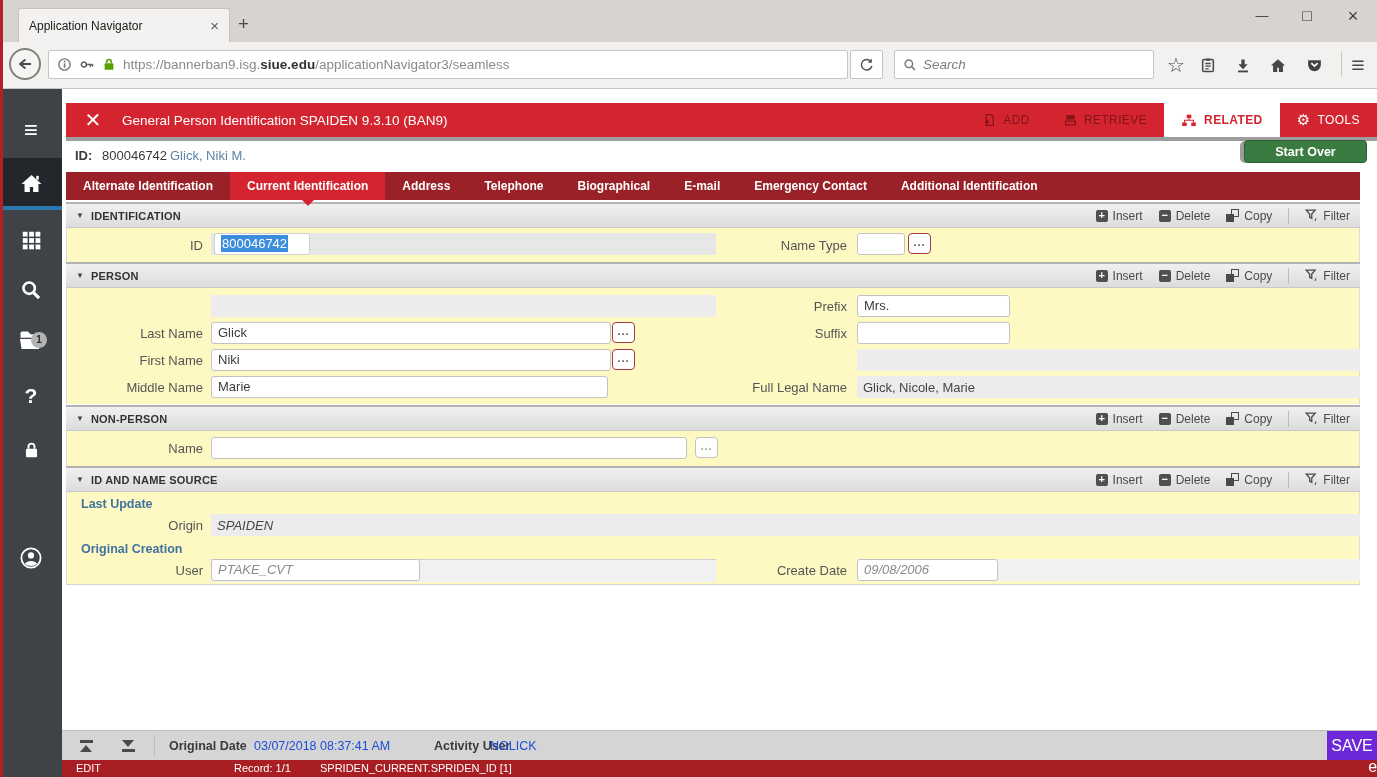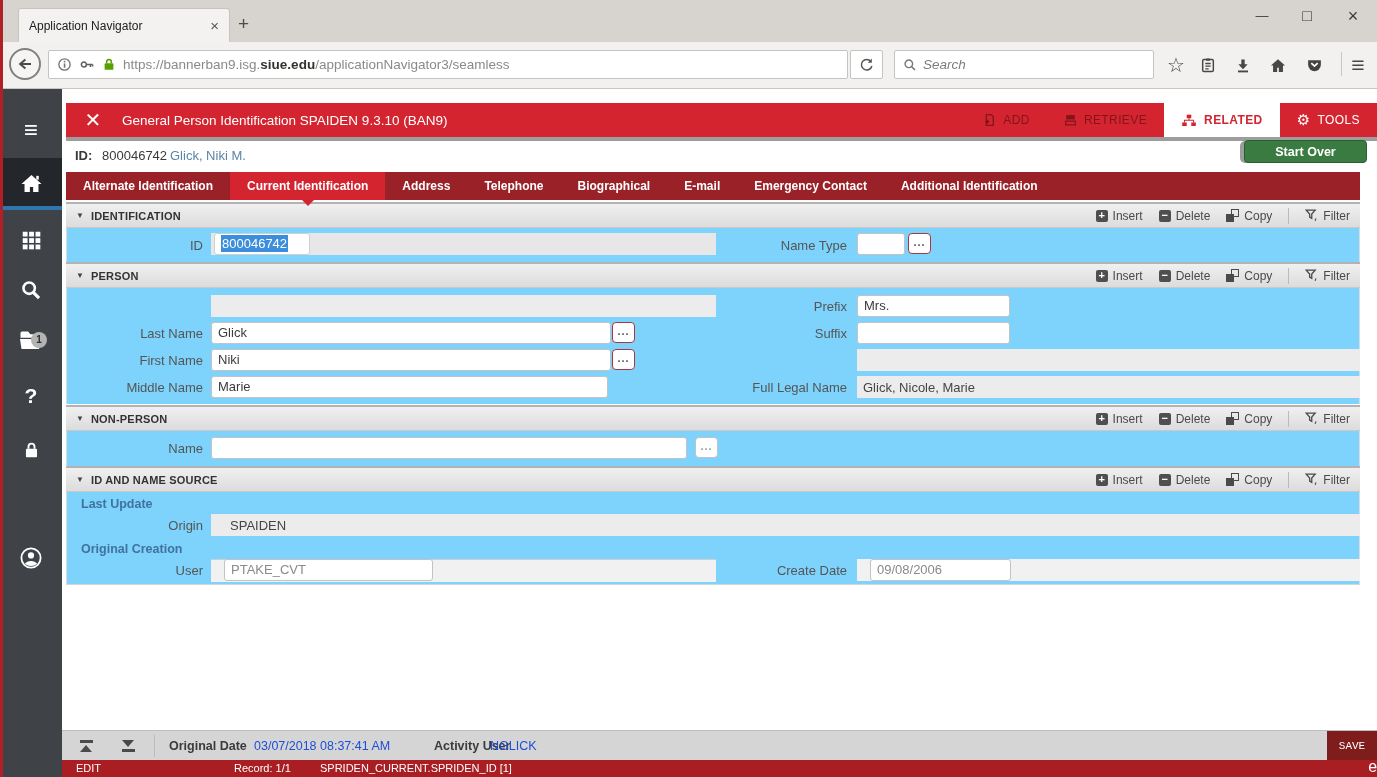--- a/index.html
+++ b/index.html
@@ -67,44 +67,44 @@
   .caret{font-size:8px;color:#444;margin-right:7px;}
   .sectitle{font-size:11px;font-weight:bold;color:#333;letter-spacing:.2px;}
   .secacts{margin-left:auto;display:flex;align-items:center;gap:16px;font-size:12px;color:#4a4a4a;}
   .secact{display:flex;align-items:center;gap:5px;}
   .sq{width:12px;height:12px;background:#4f4f4f;border-radius:2px;color:#fff;font-size:11px;line-height:11px;
       font-weight:bold;text-align:center;display:inline-block;}
   .cpy{width:13px;height:13px;position:relative;display:inline-block;}
   .cpy:before{content:"";position:absolute;right:0;top:0;width:8px;height:8px;border:1.6px solid #4a4a4a;box-sizing:border-box;}
   .cpy:after{content:"";position:absolute;left:0;bottom:0;width:8px;height:8px;background:#4a4a4a;}
   .vsep{width:1px;height:16px;background:#bbb;}
-  .secbody{position:absolute;left:66px;width:1294px;background:#7dd3fc;border-left:1px solid #dcdcdc;border-right:1px solid #dcdcdc;box-sizing:border-box;}
+  .secbody{position:absolute;left:66px;width:1294px;background:#fef9c3;border-left:1px solid #dcdcdc;border-right:1px solid #dcdcdc;box-sizing:border-box;}
   .lbl{position:absolute;left:0;width:136px;text-align:right;font-size:13px;color:#555;}
   .rlbl{position:absolute;left:620px;width:160px;text-align:right;font-size:13px;color:#555;}
   .strip{position:absolute;height:22px;background:#ececec;}
   .inp{position:absolute;height:22px;background:#fff;border:1px solid #c3c3c3;border-radius:3px;box-sizing:border-box;
        font-size:13px;color:#3c3c3c;padding:2px 6px 0 6px;white-space:nowrap;overflow:hidden;}
-  .ital{color:#8a8a8a;margin-left:13px;}
+  .ital{font-style:italic;color:#8a8a8a;}
   .ellbtn{position:absolute;width:23px;height:21px;background:#fff;border:1px solid #a63a40;border-radius:4px;box-sizing:border-box;
         color:#555;font-size:11px;font-weight:bold;text-align:center;line-height:16px;letter-spacing:1px;}
   .ellbtn.gray{border-color:#c2c2c2;color:#9a9a9a;}
   .bluehead{position:absolute;left:14px;font-size:12.5px;font-weight:bold;color:#41729f;}
   .sel{background:#3c8edc;color:#fff;padding:1px 1px;}
   .dispval{position:absolute;font-size:13px;color:#454545;}
   
   .fbar{position:absolute;left:62px;top:730px;width:1315px;height:30px;background:#d5d5d5;border-top:1px solid #bdbdbd;box-sizing:border-box;}
   .fbtn{position:absolute;top:3px;width:36px;height:24px;display:flex;flex-direction:column;align-items:center;justify-content:center;gap:2px;}
   .bar{width:13px;height:2.5px;background:#4a4a4a;}
   .triu{width:0;height:0;border-left:6.5px solid transparent;border-right:6.5px solid transparent;border-bottom:7px solid #4a4a4a;}
   .trid{width:0;height:0;border-left:6.5px solid transparent;border-right:6.5px solid transparent;border-top:7px solid #4a4a4a;}
   .ftext{position:absolute;top:8px;font-size:12.5px;white-space:nowrap;}
   .fb{font-weight:bold;color:#3b3b3b;}
   .fv{color:#1d4ed8;}
-  .savebtn{position:absolute;right:0;top:0;width:50px;height:29px;background:#7f1d1d;color:#fff;font-size:11px;
-           display:flex;align-items:center;justify-content:center;font-family:Liberation Mono, monospace;}
+  .savebtn{position:absolute;right:0;top:0;width:50px;height:29px;background:#6d28d9;color:#fff;font-size:16px;
+           display:flex;align-items:center;justify-content:center;}
   .statusbar{position:absolute;left:62px;top:760px;width:1373px;height:17px;background:#a81e23;color:#fff;font-size:11px;}
   .stxt{position:absolute;top:2px;white-space:nowrap;}
   .brand{position:absolute;right:10px;top:-2px;font-size:16px;letter-spacing:.3px;}
   svg{display:block;}
 </style>
 </head>
 <body>
 
 <div class="screen">
 

